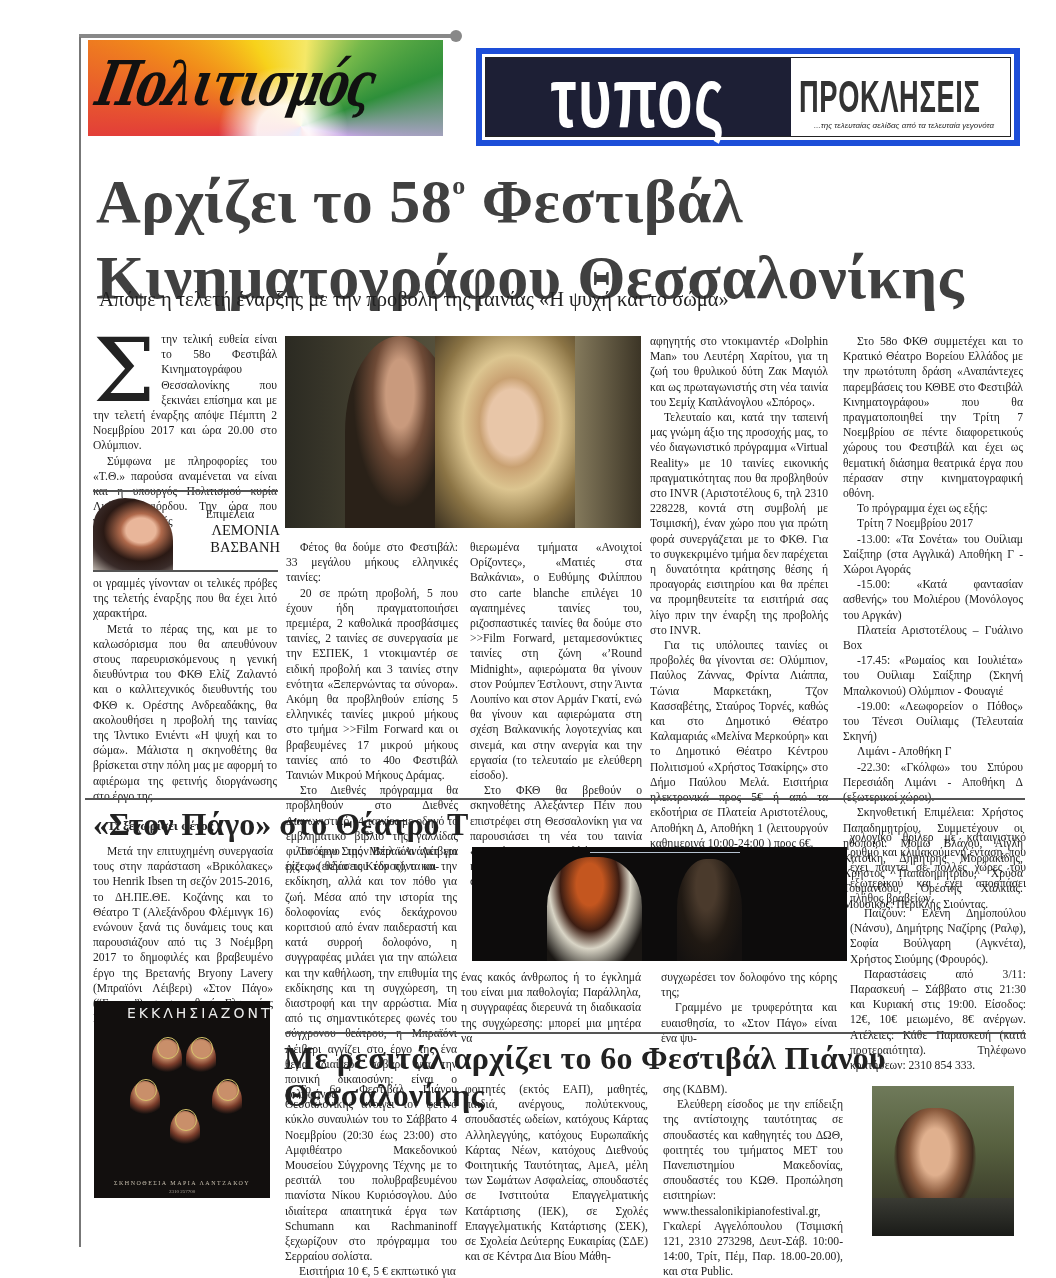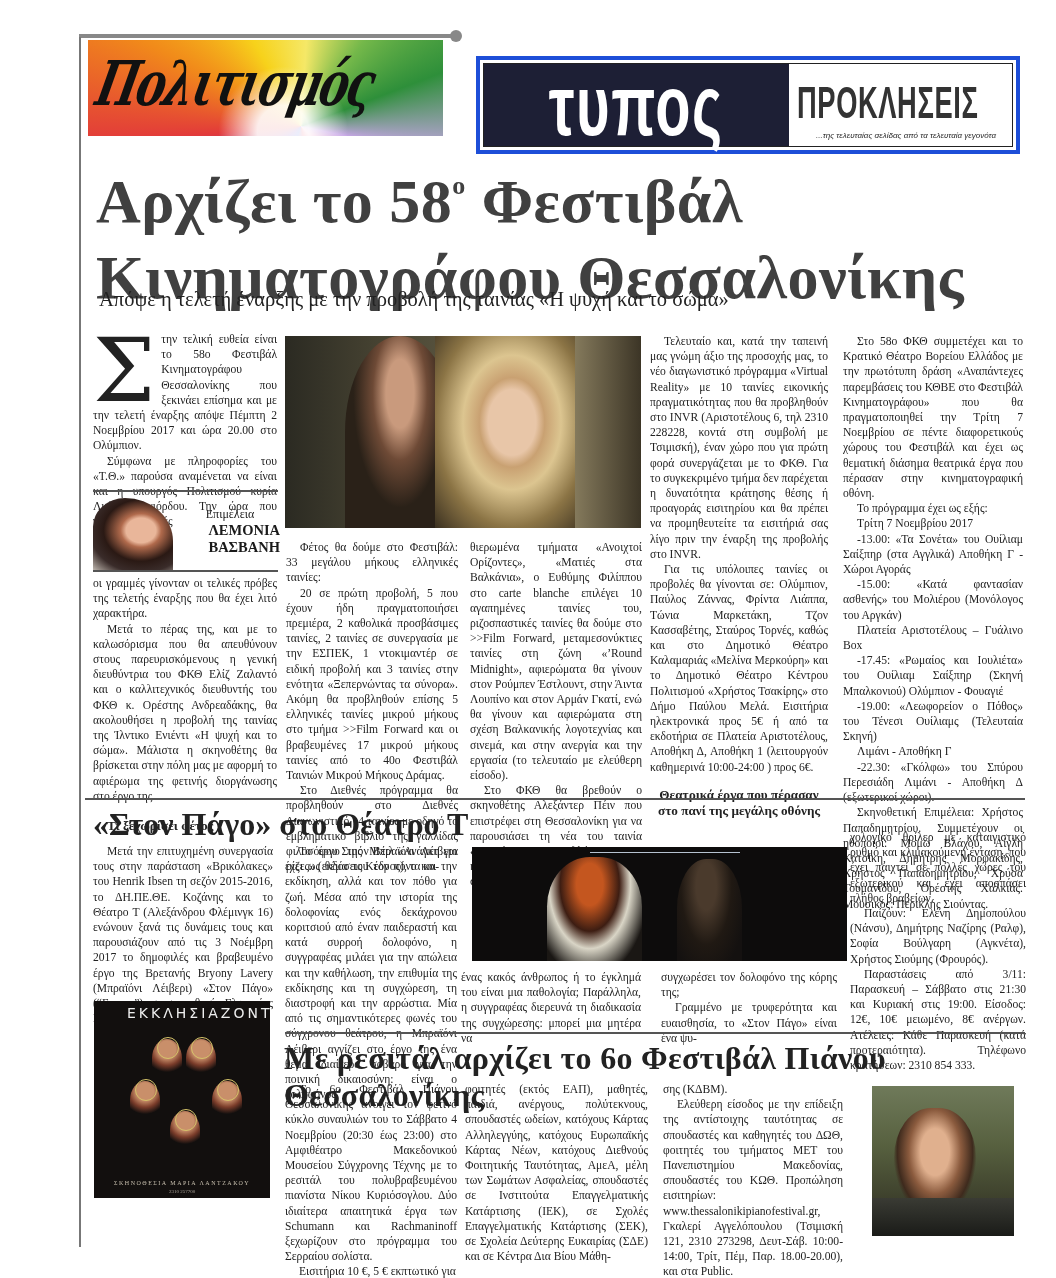--- a/index.html
+++ b/index.html
@@ -10,21 +10,21 @@
   .top-rule { position: absolute; left: 79px; top: 34px; width: 380px; height: 4px; background: #888; }
   .top-rule-knob { position: absolute; left: 450px; top: 30px; width: 12px; height: 12px; border-radius: 50%; background: #888; }
 
   .logo-box { left: 88px; top: 40px; width: 355px; height: 96px; overflow: hidden;
      background: conic-gradient(from 200deg at 60% 90%, #2d4fd8, #6e2fb0, #e23a3a, #f18a1a, #f7d21b, #f5e867, #74b84a, #2e8f3a, #c7a6e6, #f9b0c8, #e63c5b, #2d4fd8); }
   .logo-box::after { content: ""; position: absolute; inset: 0;
      background: radial-gradient(circle at 55% 95%, rgba(255,255,255,0.9) 0 12%, rgba(255,255,255,0) 30%); }
   .logo-script { position: absolute; left: 10px; top: 18px; font-family: "DejaVu Serif", serif; font-style: italic; font-weight: bold;
      font-size: 44px; color: #111; transform: skewX(-12deg) scaleY(1.4); letter-spacing: -2px; z-index: 2; }
 
-  .masthead { left: 476px; top: 56px; width: 544px; height: 98px; border: 4px solid #1d4ed8; padding: 3px; background: #fff; }
+  .masthead { left: 476px; top: 48px; width: 544px; height: 98px; border: 6px solid #1d4ed8; padding: 3px; background: #fff; }
   .masthead-inner { width: 100%; height: 100%; border: 1px solid #222; display: flex; }
   .masthead-dark { width: 305px; background: #1d1f35; color: #fff; display: flex; align-items: center; justify-content: center;
      font-family: "Liberation Sans", sans-serif; font-size: 74px; font-weight: bold; letter-spacing: 2px; transform-origin: center; }
   .masthead-dark span { transform: scaleX(0.78) scaleY(1.15); display: inline-block; }
   .masthead-right { flex: 1; position: relative; }
   .provocations { position: absolute; left: 8px; top: 14px; font-family: "Liberation Sans", sans-serif; font-weight: bold;
      font-size: 44px; color: #333; transform: scaleX(0.62); transform-origin: left; letter-spacing: 1px; }
   .masthead-tag { position: absolute; right: 16px; bottom: 6px; font-family: "Liberation Sans", sans-serif; font-style: italic; font-size: 8px; color: #222; }
 
   .headline { left: 96px; top: 148px; font-size: 62px; line-height: 76px; font-weight: bold; color: #404040; letter-spacing: 0.5px; }
@@ -34,21 +34,21 @@
   .col { position: absolute; font-size: 11.6px; line-height: 15.2px; text-align: justify; color: #222; }
   .col p { text-indent: 14px; }
   .col p.noindent { text-indent: 0; }
   .dropcap { float: left; font-size: 88px; line-height: 70px; margin: 4px 6px 0 0; font-family: "DejaVu Serif", serif; }
 
   .rule { position: absolute; height: 2px; background: #555; }
 
   .byline-photo { left: 93px; top: 498px; width: 80px; height: 72px; border-radius: 40% 60% 0 0;
      background: radial-gradient(ellipse at 60% 45%, #e9b69a 0 22%, #b06a4c 30%, #2a1914 55%, #3a2c2a 75%, #bdb5ad 100%); }
   .byline-label { left: 180px; top: 507px; width: 100px; text-align: center; font-size: 12px; }
-  .byline-name { left: 160px; top: 522px; width: 120px; text-align: right; font-size: 14.5px; font-weight: bold; line-height: 17px; }
+  .byline-name { left: 160px; top: 522px; width: 120px; text-align: right; font-size: 14.5px; font-weight: normal; line-height: 17px; }
 
   .photo-main { left: 285px; top: 336px; width: 356px; height: 192px; overflow: hidden;
      background: linear-gradient(90deg, #2b2a22 0%, #4a4634 30%, #5f5a44 55%, #8a7f60 80%, #3c3526 100%); }
   .photo-main .man { position: absolute; left: 60px; top: 0; width: 110px; height: 192px; border-radius: 50% 50% 0 0;
      background: radial-gradient(ellipse at 50% 30%, #c99a7d 0 18%, #6e4a36 35%, #2a2118 60%); }
   .photo-main .woman { position: absolute; left: 150px; top: 0; width: 140px; height: 192px;
      background: radial-gradient(ellipse at 55% 45%, #e8c6a8 0 22%, #c9a172 30%, #dcc590 45%, #8b7445 70%, #3a3020 100%); }
 
   .photo-play { left: 472px; top: 847px; width: 375px; height: 114px; overflow: hidden; background: #0d0c0c; }
   .photo-play .a { position: absolute; left: 75px; top: 10px; width: 95px; height: 110px; border-radius: 45% 45% 0 0;
@@ -133,20 +133,21 @@
   <p>20 σε πρώτη προβολή, 5 που έχουν ήδη πραγματοποιήσει πρεμιέρα, 2 καθολικά προσβάσιμες ταινίες, 2 ταινίες σε συνεργασία με την ΕΣΠΕΚ, 1 ντοκιμαντέρ σε ειδική προβολή και 3 ταινίες στην ενότητα «Ξεπερνώντας τα σύνορα». Ακόμη θα προβληθούν επίσης 5 ελληνικές ταινίες μικρού μήκους στο τμήμα &gt;&gt;Film Forward και οι βραβευμένες 17 μικρού μήκους ταινίες από το 40ο Φεστιβάλ Ταινιών Μικρού Μήκους Δράμας.</p>
   <p>Στο Διεθνές πρόγραμμα θα προβληθούν στο Διεθνές Διαγωνιστικό 14 ταινίες με οδηγό το εμβληματικό βιβλίο της γαλλίδας φιλοσόφου Σιμόν Βέιλ «Ανάγκη για ρίζες» (εκδόσεις Κέδρος), τα κα-</p>
 </div>
 
 <div class="col" style="left:470px; top:540px; width:172px;">
   <p class="noindent">θιερωμένα τμήματα «Ανοιχτοί Ορίζοντες», «Ματιές στα Βαλκάνια», ο Ευθύμης Φιλίππου στο carte blanche επιλέγει 10 αγαπημένες ταινίες του, ριζοσπαστικές ταινίες θα δούμε στο &gt;&gt;Film Forward, μεταμεσονύκτιες ταινίες στη ζώνη «’Round Midnight», αφιερώματα θα γίνουν στον Ρούμπεν Έστλουντ, στην Άιντα Λουπίνο και στον Αρμάν Γκατί, ενώ θα γίνουν και αφιερώματα στη σχέση Βαλκανικής λογοτεχνίας και σινεμά, και στην ανεργία και την εργασία (το τελευταίο με ελεύθερη είσοδο).</p>
   <p>Στο ΦΚΘ θα βρεθούν ο σκηνοθέτης Αλεξάντερ Πέιν που επιστρέφει στη Θεσσαλονίκη για να παρουσιάσει τη νέα του ταινία «Μικρόκοσμος», αλλά και ο ηθοποιός Ζαν Μαρκ Μπαρ, ο οποίος συμμετέχει σε δύο ταινίες: ως</p>
 </div>
 
 <div class="col" style="left:650px; top:334px; width:178px;">
+  <p class="noindent">αφηγητής στο ντοκιμαντέρ «Dolphin Man» του Λευτέρη Χαρίτου, για τη ζωή του θρυλικού δύτη Ζακ Μαγιόλ και ως πρωταγωνιστής στη νέα ταινία του Σεμίχ Καπλάνογλου «Σπόρος».</p>
   <p>Τελευταίο και, κατά την ταπεινή μας γνώμη άξιο της προσοχής μας, το νέο διαγωνιστικό πρόγραμμα «Virtual Reality» με 10 ταινίες εικονικής πραγματικότητας που θα προβληθούν στο INVR (Αριστοτέλους 6, τηλ 2310 228228, κοντά στη συμβολή με Τσιμισκή), έναν χώρο που για πρώτη φορά συνεργάζεται με το ΦΚΘ. Για το συγκεκριμένο τμήμα δεν παρέχεται η δυνατότητα κράτησης θέσης ή προαγοράς εισιτηρίου και θα πρέπει να προμηθευτείτε τα εισιτήριά σας λίγο πριν την έναρξη της προβολής στο INVR.</p>
   <p>Για τις υπόλοιπες ταινίες οι προβολές θα γίνονται σε: Ολύμπιον, Παύλος Ζάννας, Φρίντα Λιάππα, Τώνια Μαρκετάκη, Τζον Κασσαβέτης, Σταύρος Τορνές, καθώς και στο Δημοτικό Θέατρο Καλαμαριάς «Μελίνα Μερκούρη» και το Δημοτικό Θέατρο Κέντρου Πολιτισμού «Χρήστος Τσακίρης» στο Δήμο Παύλου Μελά. Εισιτήρια ηλεκτρονικά προς 5€ ή από τα εκδοτήρια σε Πλατεία Αριστοτέλους, Αποθήκη Δ, Αποθήκη 1 (λειτουργούν καθημερινά 10:00-24:00 ) προς 6€.</p>
   <div class="section-head" style="text-align:center; margin-top:12px; line-height:16px;">
     <div>Θεατρικά έργα που πέρασαν</div>
     <div>στο πανί της μεγάλης οθόνης</div>
   </div>
 </div>
 
 <div class="col" style="left:843px; top:334px; width:180px;">
   <p>Στο 58ο ΦΚΘ συμμετέχει και το Κρατικό Θέατρο Βορείου Ελλάδος με την πρωτότυπη δράση «Αναπάντεχες παρεμβάσεις του ΚΘΒΕ στο Φεστιβάλ Κινηματογράφου» που θα πραγματοποιηθεί την Τρίτη 7 Νοεμβρίου σε πέντε διαφορετικούς χώρους του Φεστιβάλ και έχει ως θεματική διάσημα θεατρικά έργα που πέρασαν στην κινηματογραφική οθόνη.</p>

